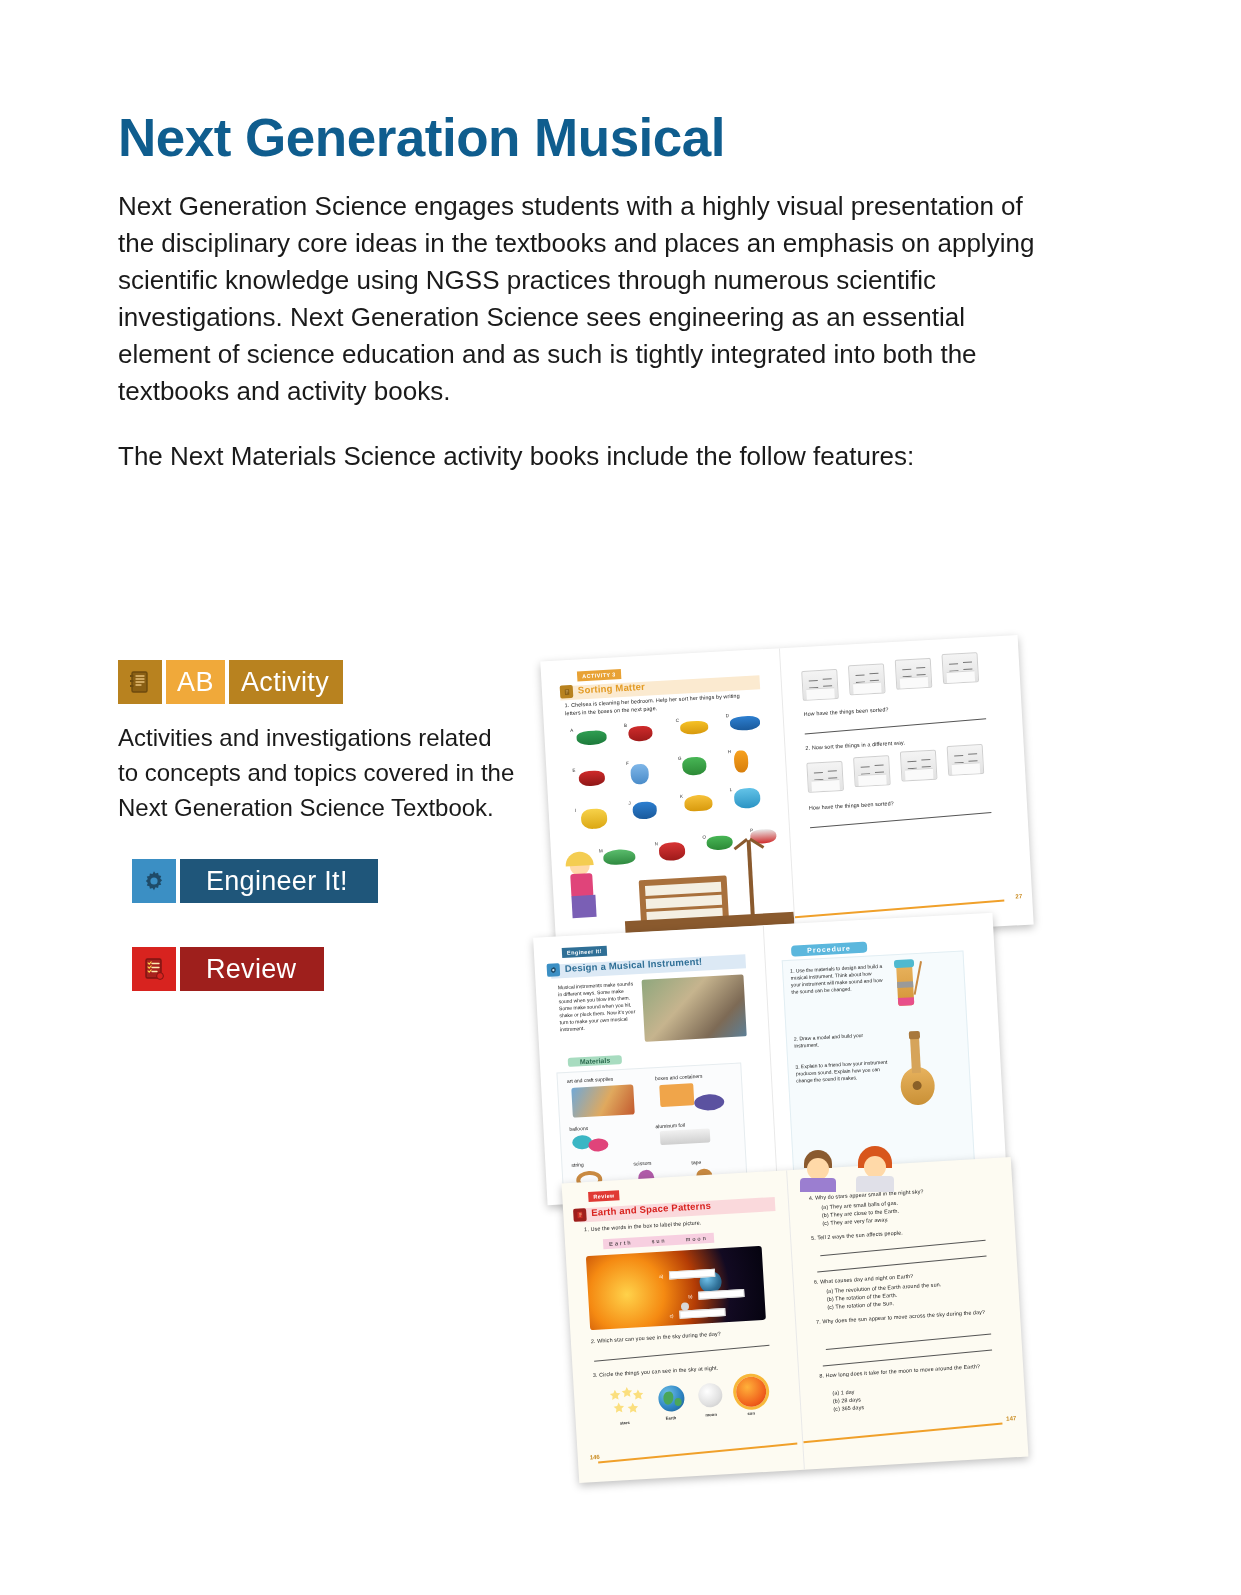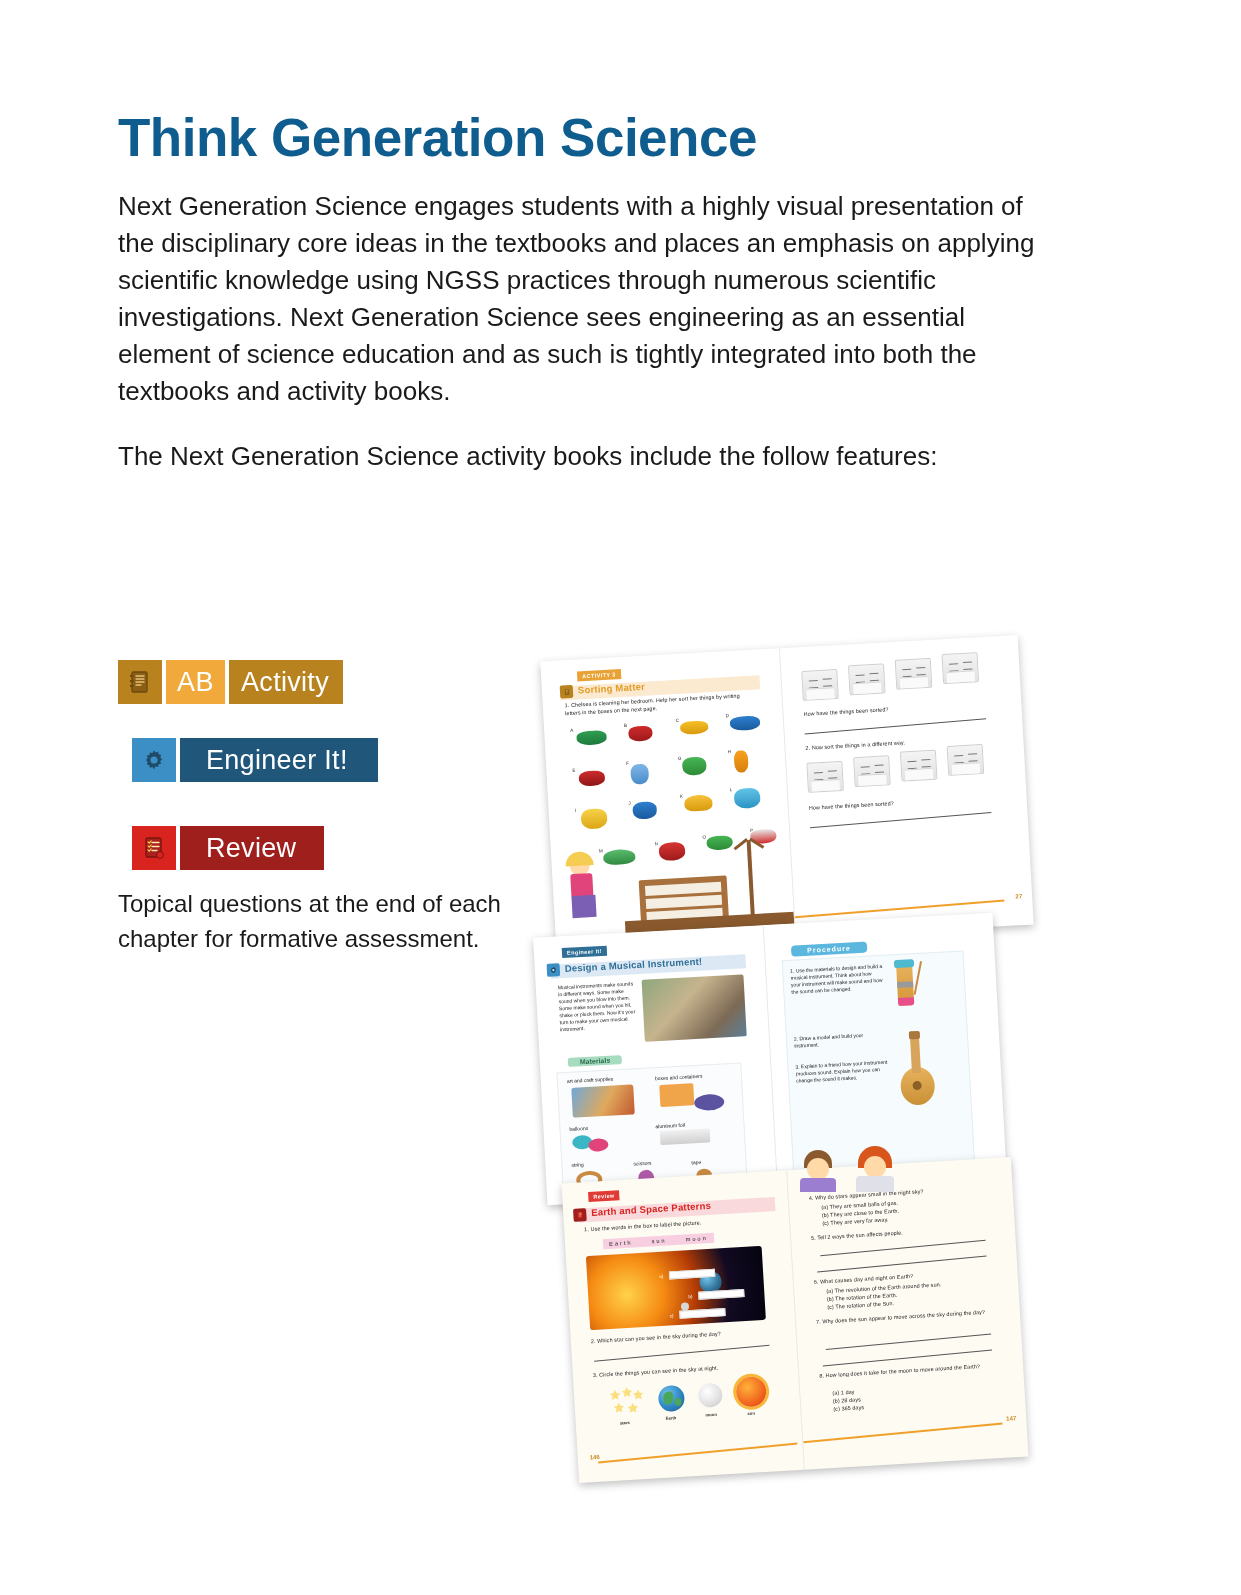--- a/index.html
+++ b/index.html
@@ -191,43 +191,44 @@
 
   
   svg { display: block; }
 </style>
 </head>
 <body>
 
 <div class="page">
 
   <div class="content">
-    <h1 class="page-title">Think Generation Science</h1>
+    <h1 class="page-title">Next Generation Musical</h1>
     <p class="para">Next Generation Science engages students with a highly visual presentation of the disciplinary core ideas in the textbooks and places an emphasis on applying scientific knowledge using NGSS practices through numerous scientific investigations. Next Generation Science sees engineering as an essential element of science education and as such is tightly integrated into both the textbooks and activity books.</p>
-    <p class="para">The Next Generation Science activity books include the follow features:</p>
+    <p class="para">The Next Materials Science activity books include the follow features:</p>
   </div>
 
   <div class="features">
 
     <div class="feature f-activity">
       <div class="badge">
         <div class="badge-icon">
           <svg width="26" height="26" viewBox="0 0 26 26">
             <rect x="5" y="3" width="15" height="20" rx="1.5" fill="#8a5f14" stroke="#6d4a0e" stroke-width="1.4"></rect>
             <path d="M9 7h8M9 10h8M9 13h8M9 16h5" stroke="#e8c077" stroke-width="1.3" stroke-linecap="round"></path>
             <rect x="3" y="6" width="3.5" height="2" fill="#6d4a0e"></rect>
             <rect x="3" y="11" width="3.5" height="2" fill="#6d4a0e"></rect>
             <rect x="3" y="16" width="3.5" height="2" fill="#6d4a0e"></rect>
           </svg>
         </div>
         <div class="badge-gap"></div>
         <div class="badge-mid">AB</div>
         <div class="badge-gap"></div>
         <div class="badge-label">Activity</div>
       </div>
+      <div class="feature-text">Activities and investigations related to concepts and topics covered in the Next Generation Science Textbook.</div>
     </div>
 
     <div class="feature f-engineer">
       <div class="badge">
         <div class="badge-icon">
           <svg width="28" height="28" viewBox="0 0 28 28">
             <path fill="#1f4b68" d="M14 4.2l1.5 2.2 2.6-.7.5 2.6 2.6.6-1 2.5 1.9 1.9-1.9 1.9 1 2.5-2.6.6-.5 2.6-2.6-.7L14 23.3l-1.5-2.2-2.6.7-.5-2.6-2.6-.6 1-2.5L5.9 14l1.9-1.9-1-2.5 2.6-.6.5-2.6 2.6.7z"></path>
             <circle cx="14" cy="14" r="3.6" fill="#3b8fc4"></circle>
           </svg>
         </div>
@@ -242,21 +243,20 @@
           <svg width="26" height="26" viewBox="0 0 26 26">
             <rect x="5" y="3" width="15" height="19" rx="1.5" fill="#a8211d" stroke="#7d1512" stroke-width="1.4"></rect>
             <path d="M11 7.5h7M11 11.5h7M11 15.5h5" stroke="#ffe9b0" stroke-width="1.3" stroke-linecap="round"></path>
             <path d="M7 6.8l1.2 1.3 2-2.2M7 10.8l1.2 1.3 2-2.2M7 14.8l1.2 1.3 2-2.2" stroke="#ffd24a" stroke-width="1.1" fill="none" stroke-linecap="round"></path>
             <circle cx="19" cy="20" r="3.4" fill="#d8231f" stroke="#7d1512" stroke-width="1"></circle>
           </svg>
         </div>
         <div class="badge-gap"></div>
         <div class="badge-label">Review</div>
       </div>
-      <div class="feature-text">Topical questions at the end of each chapter for formative assessment.</div>
     </div>
   </div>
 
   <div class="collage">
 
     <div class="spread spread-1">
       <div class="pg pg-left">
         <div class="ttl-strip" style="left:18px;top:26px;width:200px;height:14px;background:#fbead0;"></div>
         <div class="chip" style="left:36px;top:12px;background:#e8a235;">ACTIVITY 3</div>
         <div class="mini-icon" style="left:18px;top:25px;background:#b8821f;border-radius:2px;">

